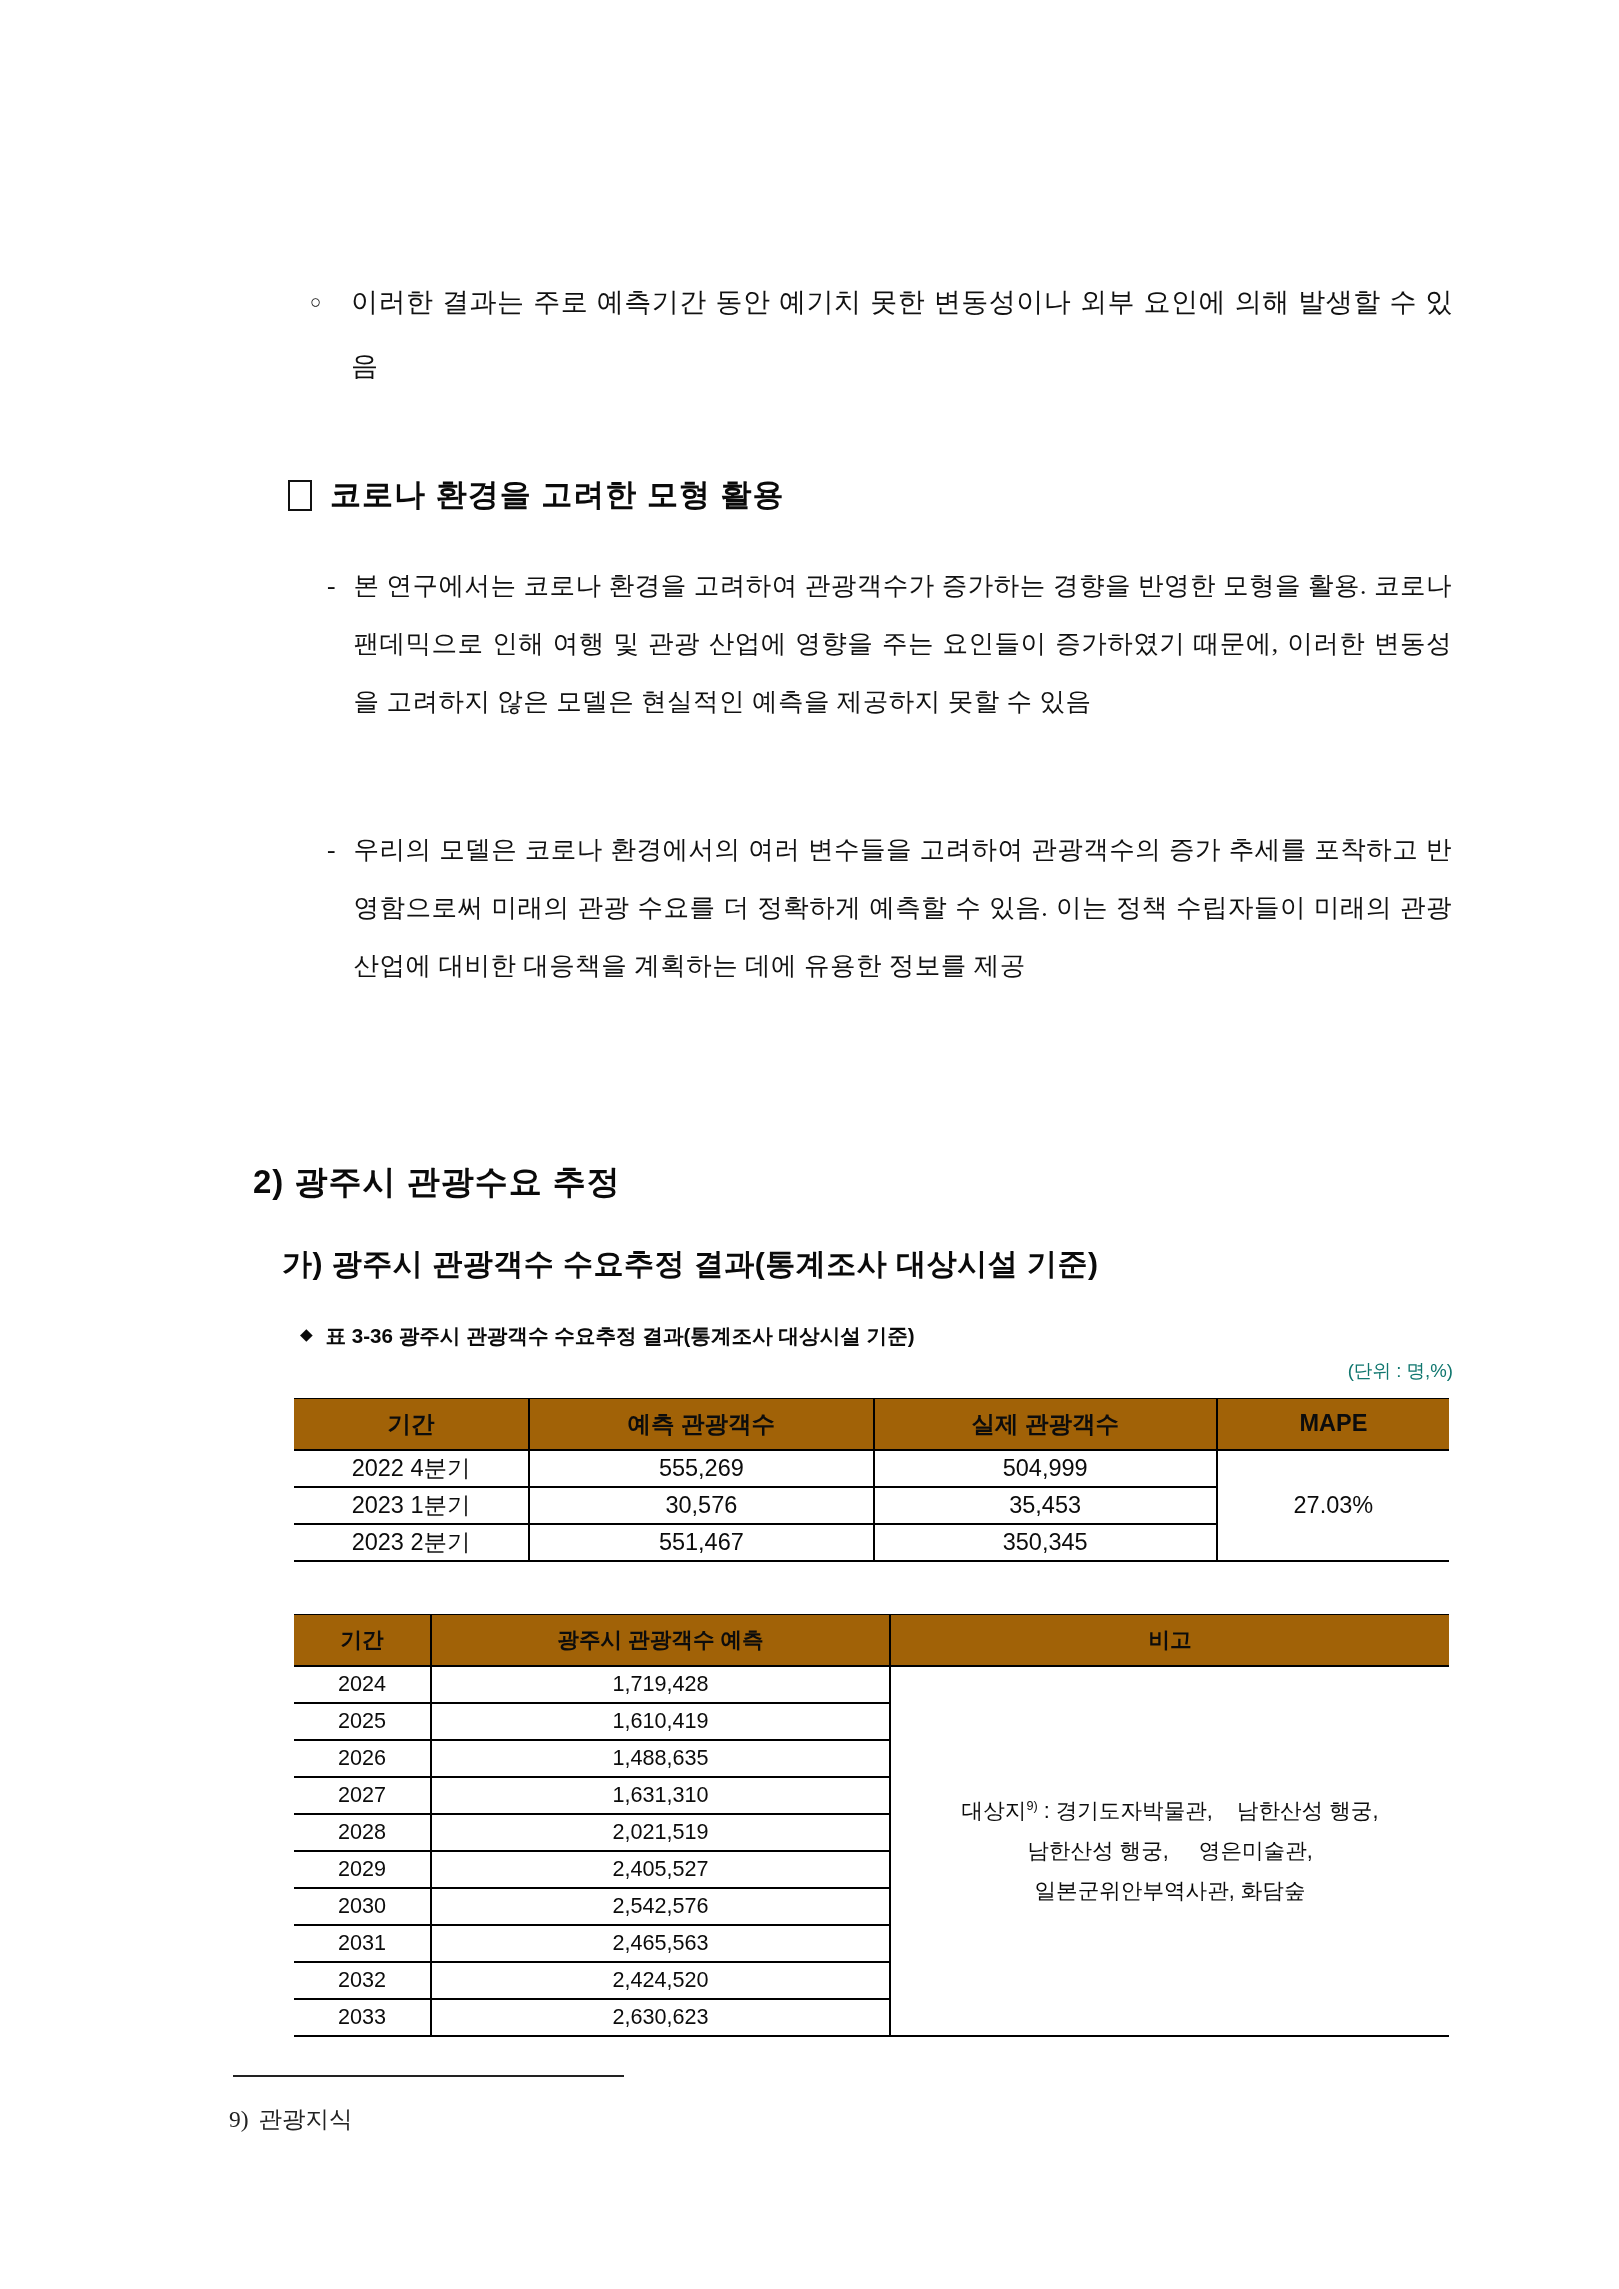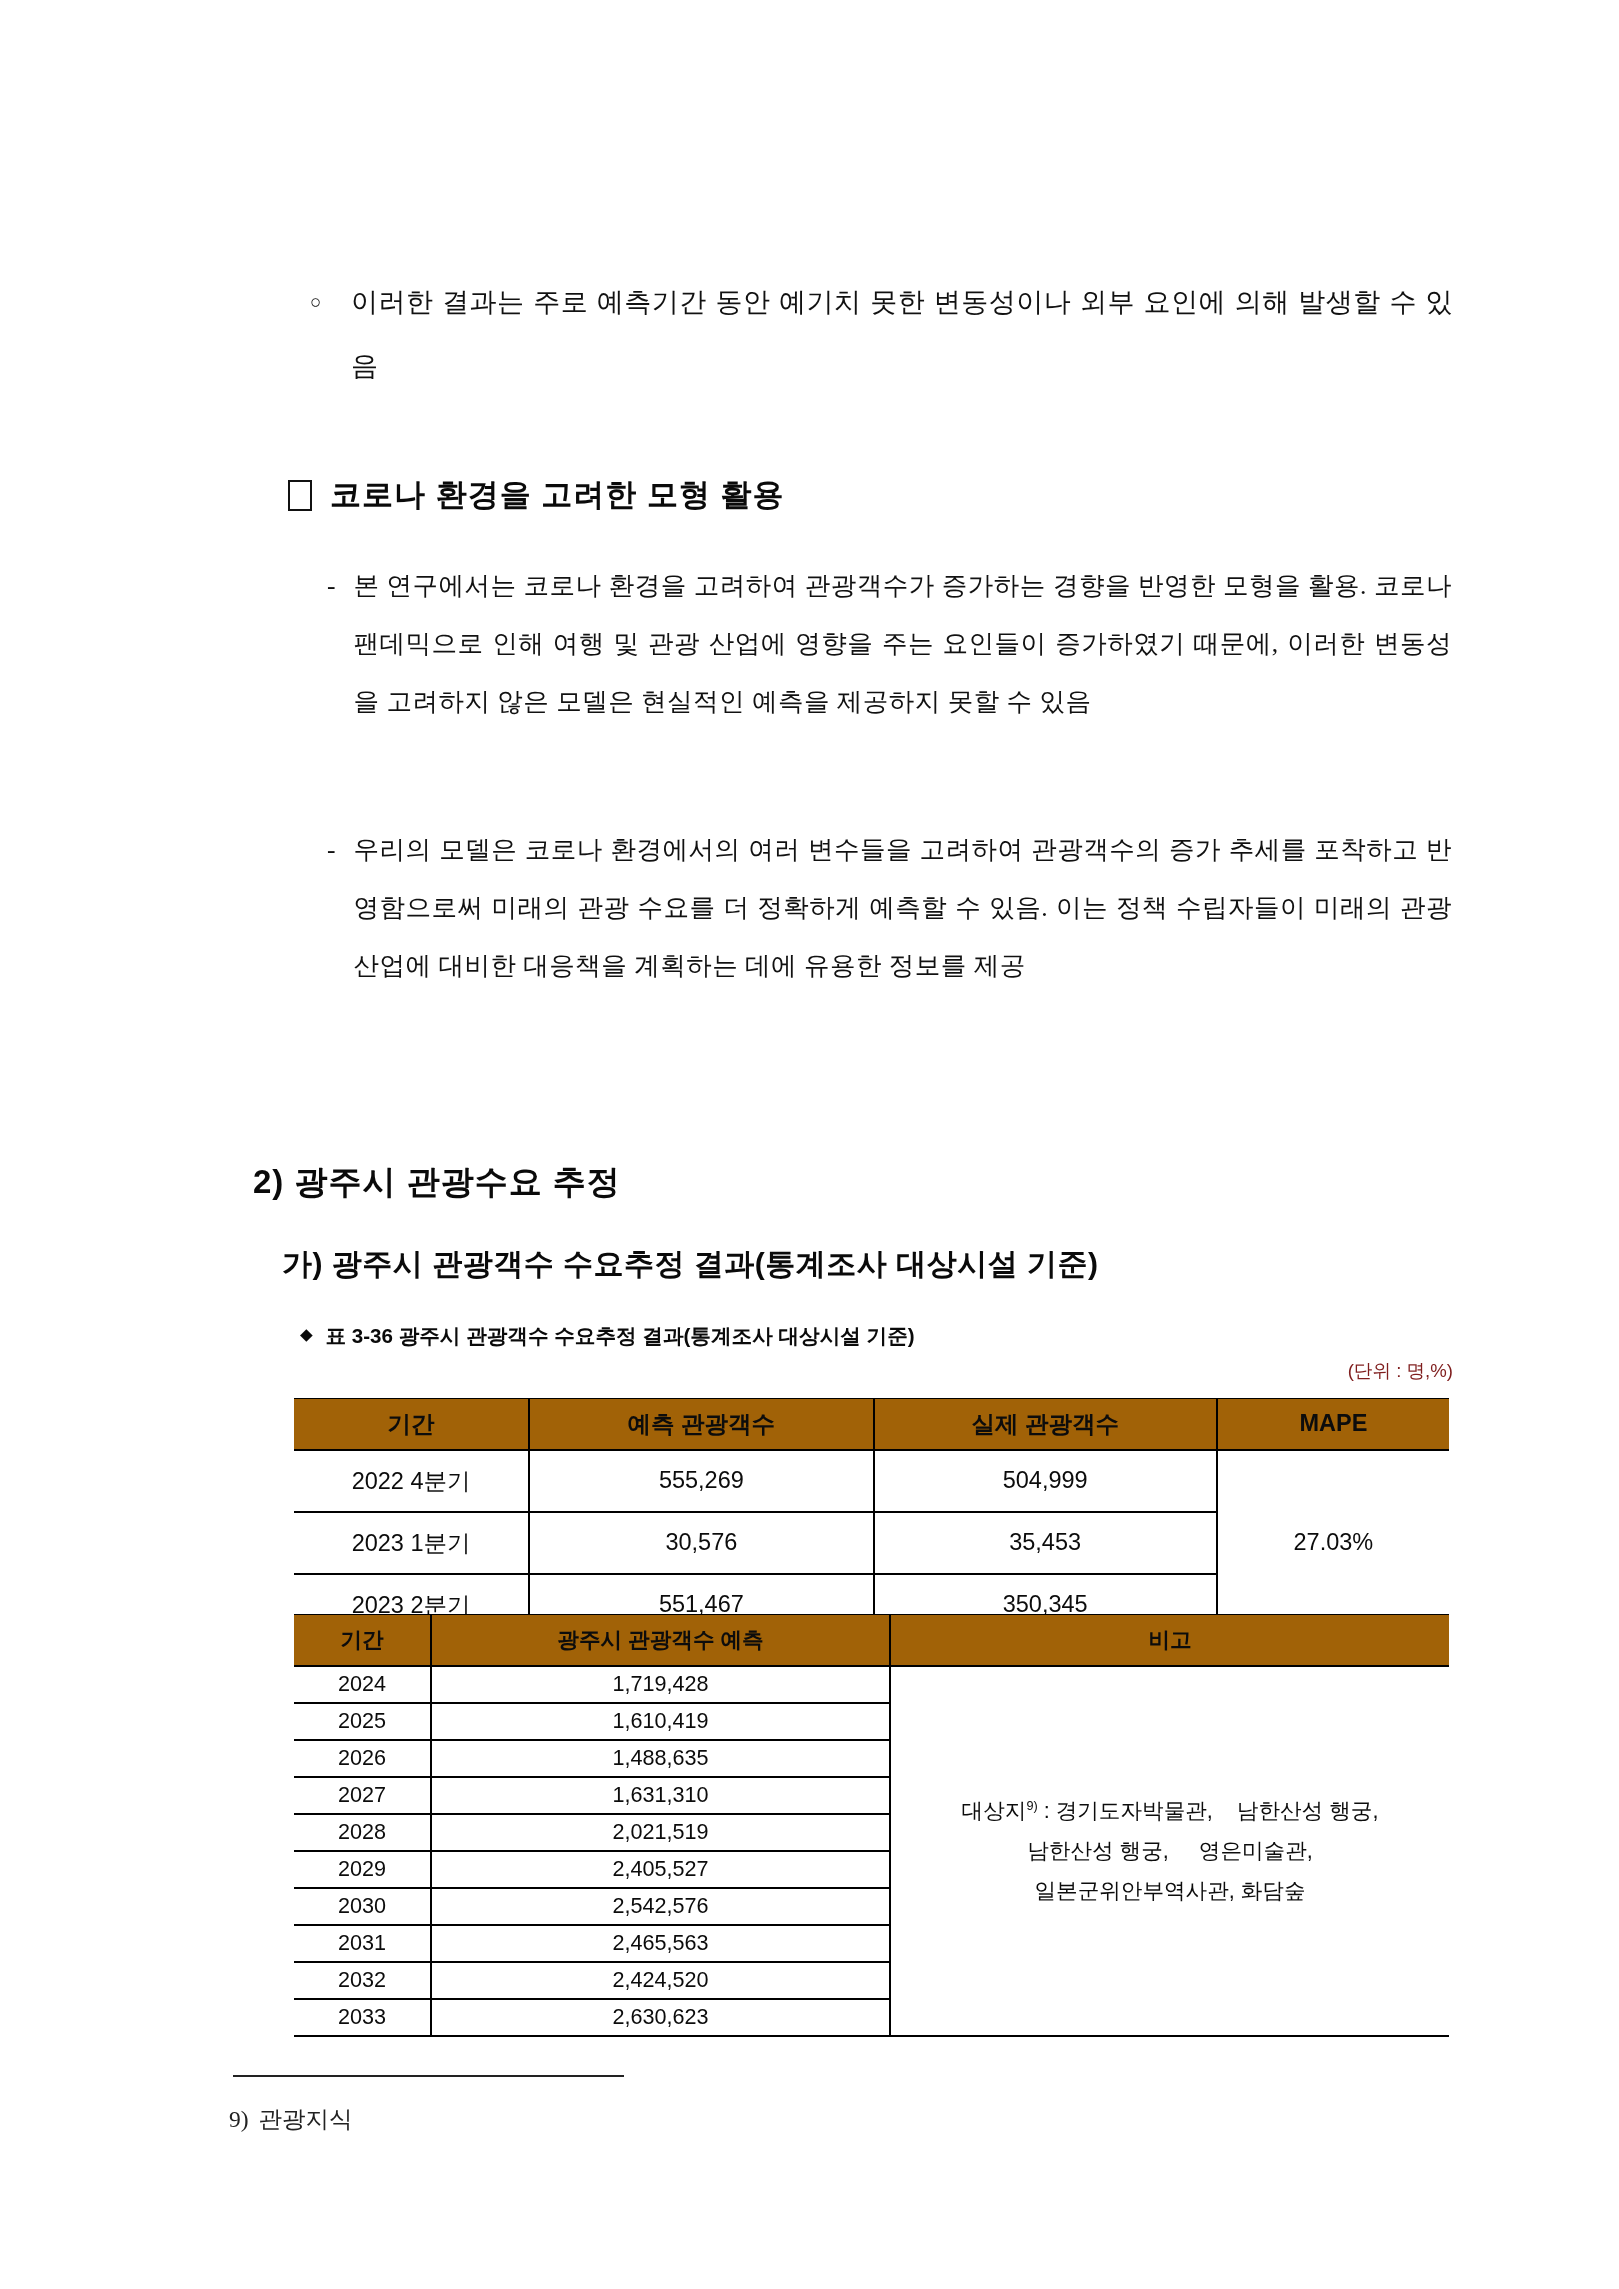--- a/index.html
+++ b/index.html
@@ -76,21 +76,21 @@
     position: absolute; top: 1322px; left: 300px;
     display: flex; align-items: center;
     font-family: "Liberation Sans", sans-serif;
     font-weight: bold; font-size: 20.6px; color: #0a0a0a;
   }
   .diamond { font-size: 12.7px; margin-right: 12.7px; }
   .unit-note {
     position: absolute; top: 1358px; left: 1061px; width: 392px;
     text-align: right;
     font-family: "Liberation Sans", sans-serif;
-    font-size: 18.6px; color: #7f1d1d;
+    font-size: 18.6px; color: #0f766e;
   }
 
   
   table.rtbl {
     position: absolute;
     border-collapse: collapse;
     table-layout: fixed;
     font-family: "Liberation Sans", sans-serif;
     color: #0c0c0c;
     border-top: 1.5px solid #000;
@@ -103,21 +103,21 @@
   table.rtbl th {
     background: #a16207;
     font-weight: bold;
     border-bottom: 2.5px solid #000;
   }
   .vline { border-left: 2px solid #000; }
   .hline { border-bottom: 2px solid #000; }
 
   #mape-table { left: 294px; top: 1398px; width: 1155px; font-size: 23.5px; }
   #mape-table th { height: 51px; font-size: 23.5px; }
-  #mape-table td { height: 62px; }
+  #mape-table td { height: 37px; }
 
   #forecast-table { left: 294px; top: 1614px; width: 1155px; font-size: 21.6px; }
   #forecast-table th { height: 51px; }
   #forecast-table td { height: 37px; }
 
   .note-cell { font-size: 21.6px; line-height: 40px; }
   .note-line { white-space: pre; }
   .note-line sup { font-size: 12.7px; line-height: 0; }
 
   

